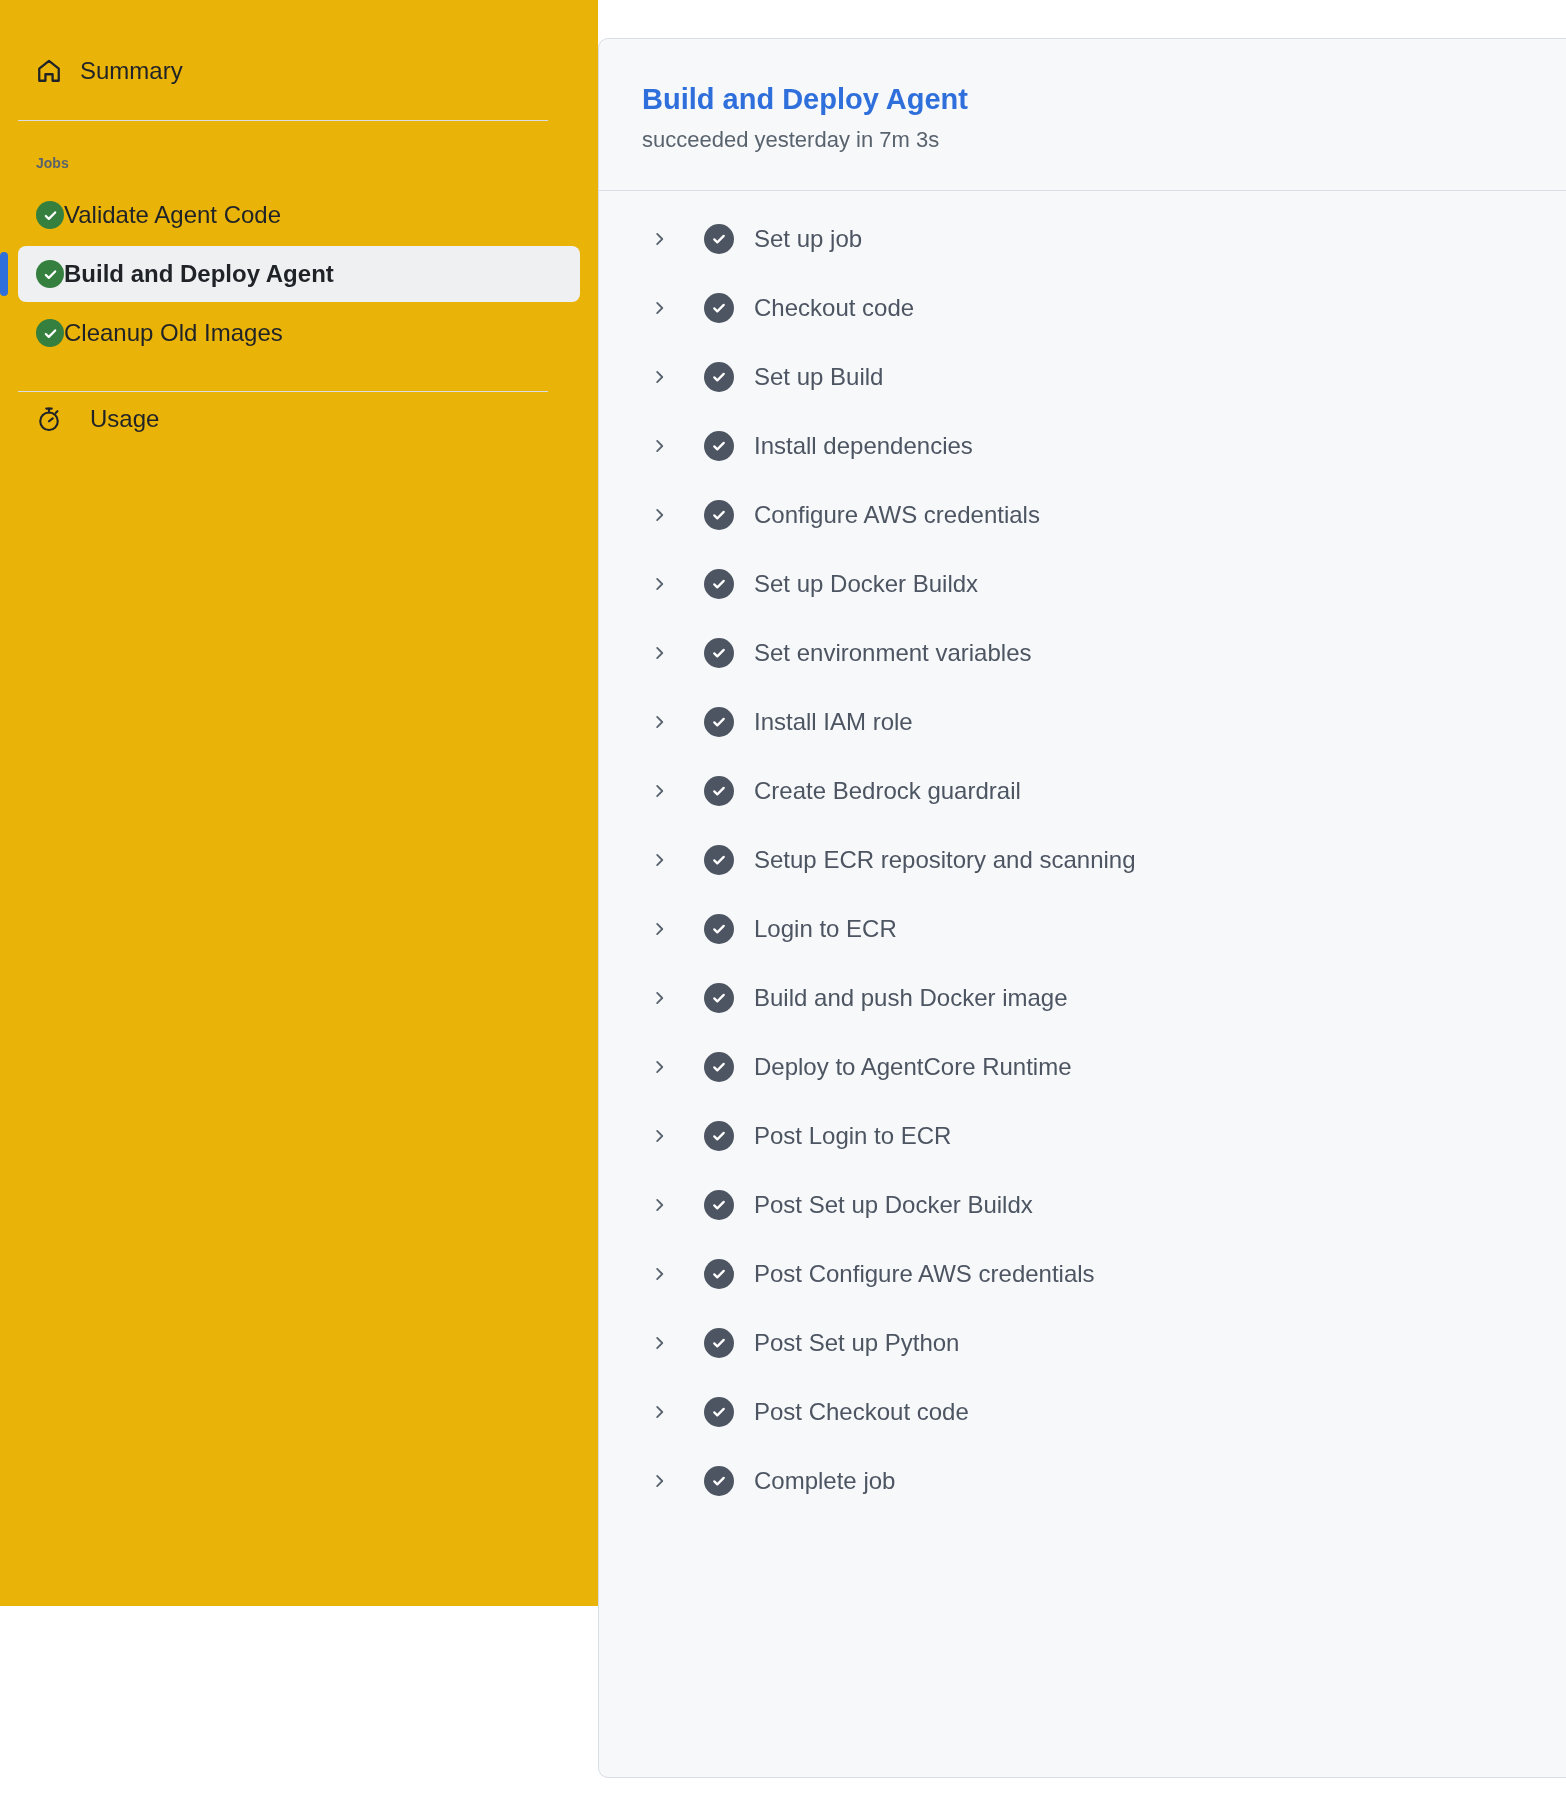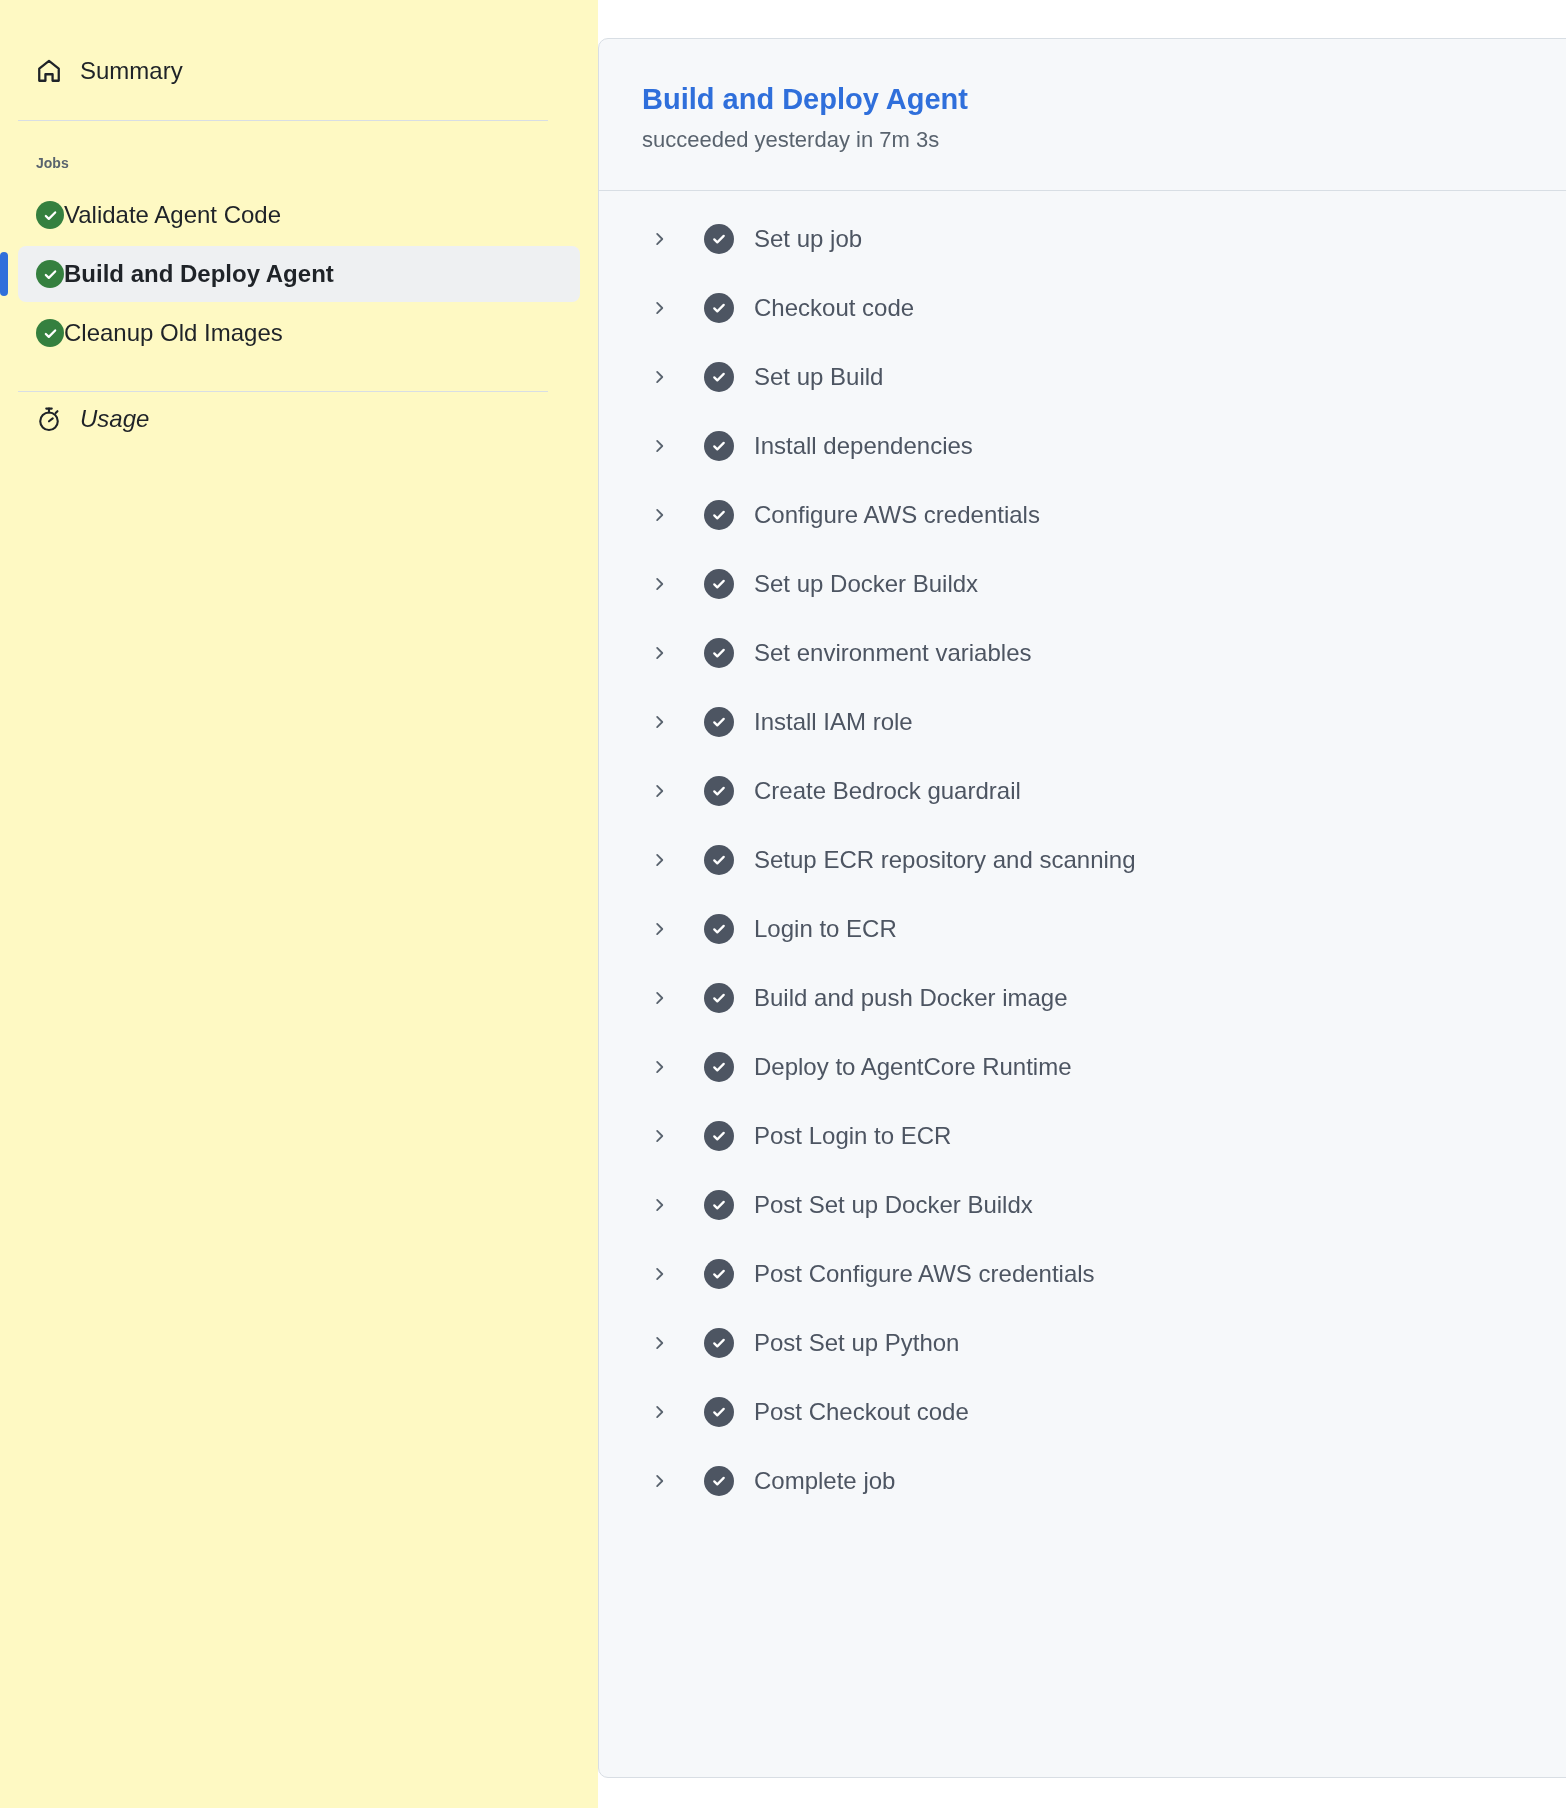--- a/index.html
+++ b/index.html
@@ -15,22 +15,22 @@
     width: 1566px;
     height: 1814px;
     overflow: hidden;
   }
 
   
   .sidebar {
     position: absolute;
     left: 0; top: 0;
     width: 598px;
-    height: 1808px;
-    background: #fef9c3;
+    height: 1606px;
+    background: #eab308;
   }
   .side-row {
     display: flex;
     align-items: center;
     gap: 18px;
     height: 54px;
     padding: 0 18px;
     margin: 0 18px;
     border-radius: 8px;
     color: #1f2328;
@@ -92,28 +92,27 @@
     flex: 0 0 28px;
     border-radius: 50%;
     background: #35803f;
     display: flex; align-items: center; justify-content: center;
   }
   .check-green svg { width: 17px; height: 17px; display: block; }
 
   .detail-row {
     display: flex;
     align-items: center;
-    gap: 18px;
+    gap: 28px;
     height: 54px;
     padding: 0 18px;
     margin: 0 18px;
     border-radius: 8px;
     font-size: 24px;
     color: #1f2328;
-    font-style: italic;
   }
 
   
   .card {
     position: absolute;
     left: 598px;
     top: 38px;
     width: 1020px;           
     height: 1740px;
     background: #f6f8fa;

